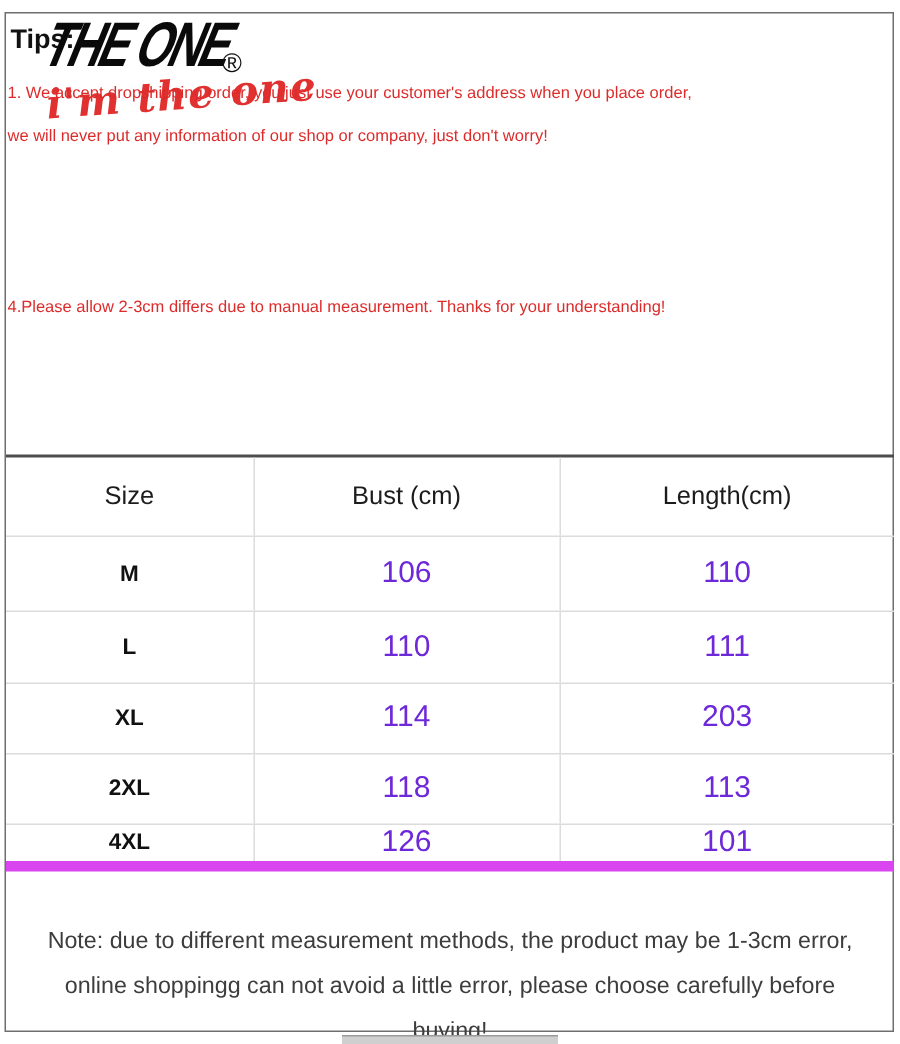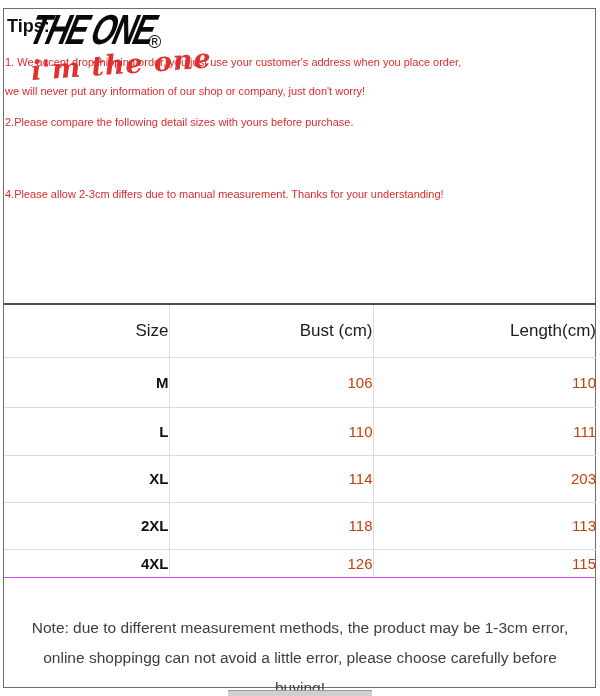--- a/index.html
+++ b/index.html
@@ -56,58 +56,58 @@
     left: 5px;
     width: 473px;
     margin: 0;
     font-size: 11px;
     line-height: 29px;
     color: #dd2b2b;
   }
   .tip-1 { top: 48px; }
   .tip-2 { top: 108px; }
   .tip-3 { top: 156px; }
-  .tip-4 { top: 180px; }
+  .tip-4 { top: 191px; }
   .tip-5 { top: 238px; }
   
   .size-table-wrap {
     position: absolute;
     left: 4px; top: 303px;
     width: 592px;
     border-top: 2px solid #4d4d4d;
   }
   table.size-table {
     width: 100%;
     border-collapse: collapse;
     table-layout: fixed;
   }
   table.size-table th,
   table.size-table td {
     border-bottom: 1px solid #dcdcdc;
-    text-align: right;
+    text-align: center;
     vertical-align: middle;
     padding: 0;
     overflow: hidden;
   }
   table.size-table th + th,
   table.size-table td + td { border-left: 1px solid #dcdcdc; }
-  table.size-table tr:last-child td { border-bottom: 1px solid #d946ef; }
+  table.size-table tr:last-child td { border-bottom: 7px solid #d946ef; }
   th.col-header {
     font-size: 17px;
     font-weight: normal;
     color: #1c1c1c;
   }
   td.size-cell {
     font-size: 15px;
     font-weight: bold;
     color: #111;
   }
   td.num-cell {
-    font-size: 15px;
-    color: #c2410c;
+    font-size: 20px;
+    color: #6d28d9;
   }
   
   .note {
     position: absolute;
     left: 20px; top: 613px;
     width: 560px;
     margin: 0;
     text-align: center;
     font-size: 15.5px;
     line-height: 30px;
@@ -135,21 +135,20 @@
     <g transform="translate(18,0) skewX(-22)" fill="#0a0a0a">
       <text x="0" y="40" font-family="Liberation Sans, sans-serif" font-weight="bold" font-size="42" letter-spacing="-3" textLength="122" lengthAdjust="spacingAndGlyphs" fill="#0a0a0a">THE ONE</text>
     </g>
   </svg>
 
   <span class="registered-mark">®</span>
 
   <span class="script-overlay">i'm the one</span>
 
   <p class="tip tip-1">1. We accept dropshipping order, you just use your customer's address when you place order, we will never put any information of our shop or company, just don't worry!</p>
-  <p class="tip tip-2">2.Please compare the following detail sizes with yours before purchase.</p>
   <p class="tip tip-4">4.Please allow 2-3cm differs due to manual measurement. Thanks for your understanding!</p>
 
   <div class="size-table-wrap">
     <table class="size-table">
       <colgroup>
         <col style="width:165px">
         <col style="width:204px">
         <col style="width:223px">
       </colgroup>
       <tbody>
@@ -174,21 +173,21 @@
           <td class="num-cell">203</td>
         </tr>
         <tr style="height:47px">
           <td class="size-cell">2XL</td>
           <td class="num-cell">118</td>
           <td class="num-cell">113</td>
         </tr>
         <tr style="height:28px">
           <td class="size-cell">4XL</td>
           <td class="num-cell">126</td>
-          <td class="num-cell">115</td>
+          <td class="num-cell">101</td>
         </tr>
       </tbody>
     </table>
   </div>
 
   <p class="note">Note: due to different measurement methods, the product may be 1-3cm error, online shoppingg can not avoid a little error, please choose carefully before buying!</p>
 
   <div class="next-section-edge"></div>
 
 </div>

